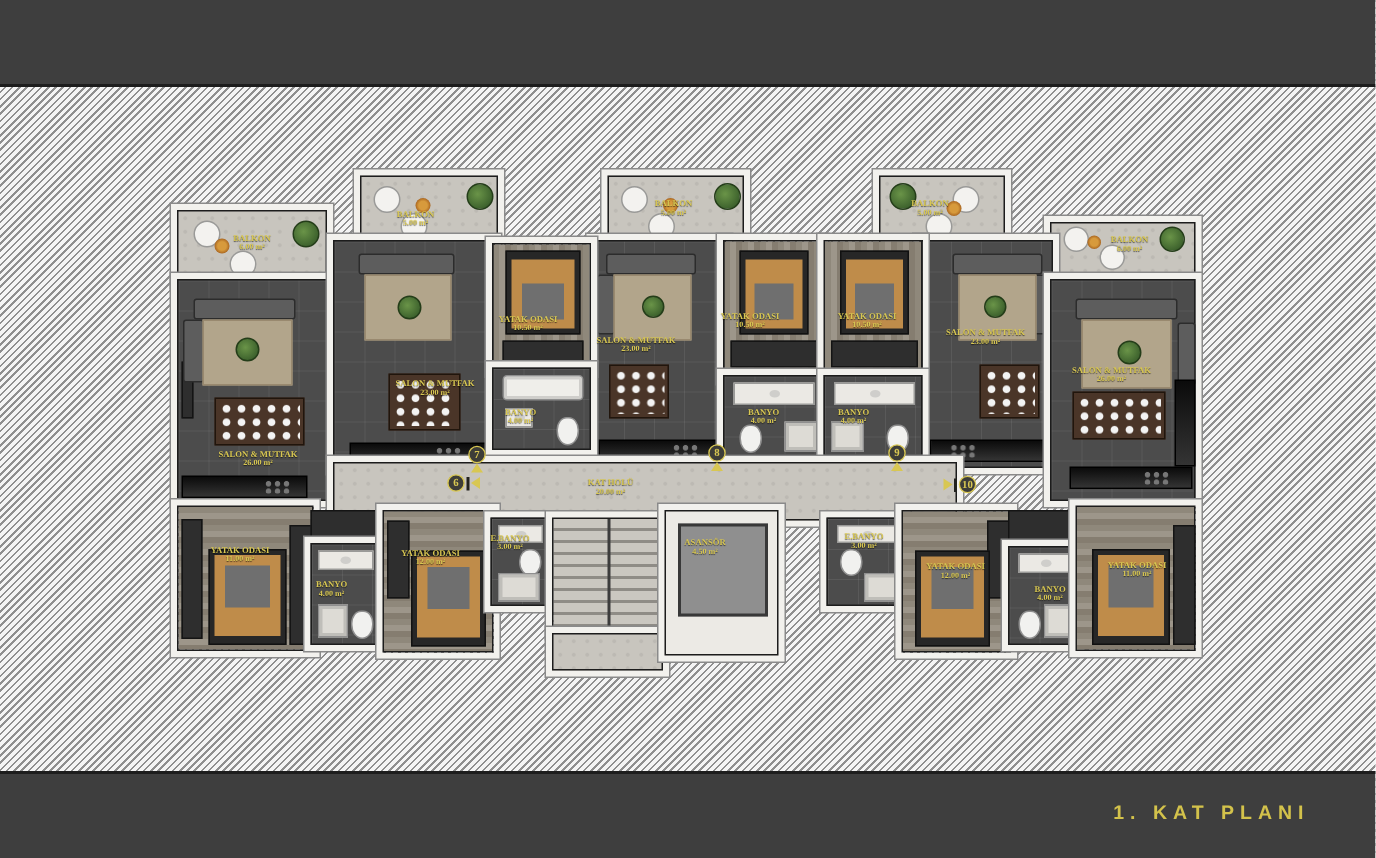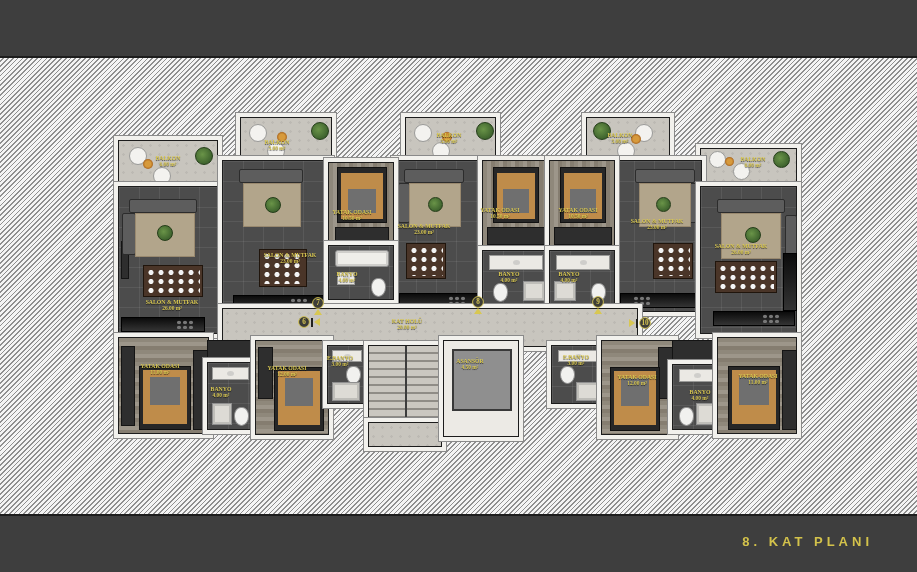--- a/index.html
+++ b/index.html
@@ -68,21 +68,21 @@
   .tri-left{border-top:4px solid transparent;border-bottom:4px solid transparent;border-right:6px solid #d8c752;}
   .tri-right{border-top:4px solid transparent;border-bottom:4px solid transparent;border-left:6px solid #d8c752;}
   .mbar{position:absolute;width:2px;height:9px;background:#22221e;z-index:31;}
 </style>
 </head>
 <body>
 
 <div id="stage">
   <div class="band" id="band-top"></div>
   <div class="band" id="band-bottom">
-    <div id="floor-title">8. KAT PLANI</div>
+    <div id="floor-title">1. KAT PLANI</div>
   </div>
 
   <div id="plan">
 
     <div class="room stone" style="left:10px;top:30px;width:98px;height:46px;">
       <div class="fu btbl" style="left:10px;top:6px;width:16px;height:16px;"></div>
       <div class="fu btbl" style="left:34px;top:26px;width:16px;height:16px;"></div>
       <div class="fu flw" style="left:24px;top:18px;width:10px;height:10px;"></div>
       <div class="fu plantg" style="left:76px;top:6px;width:16px;height:16px;"></div>
     </div>

